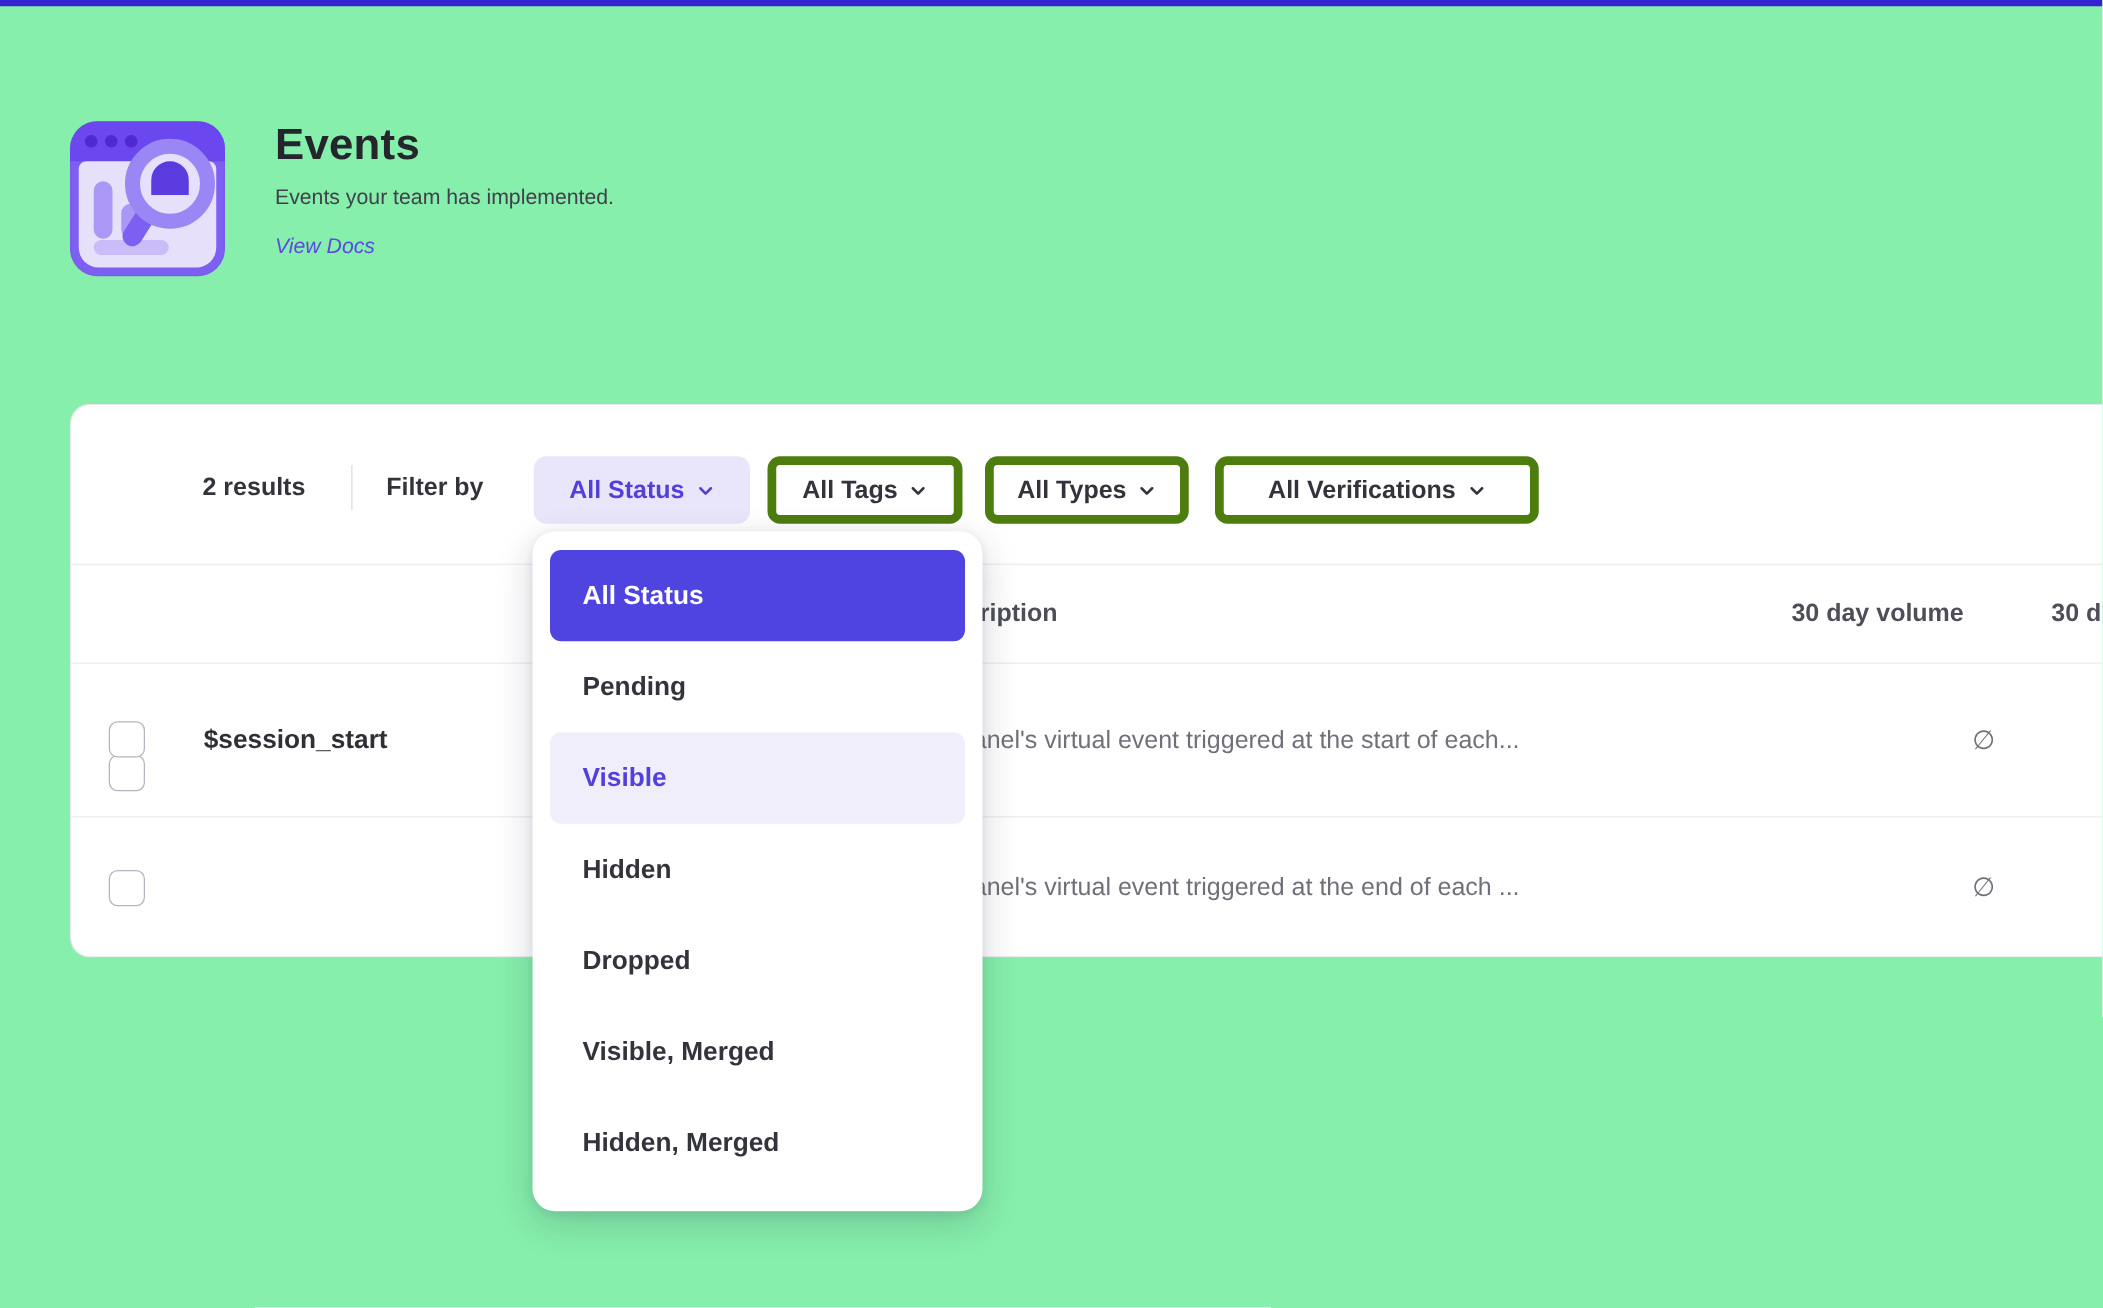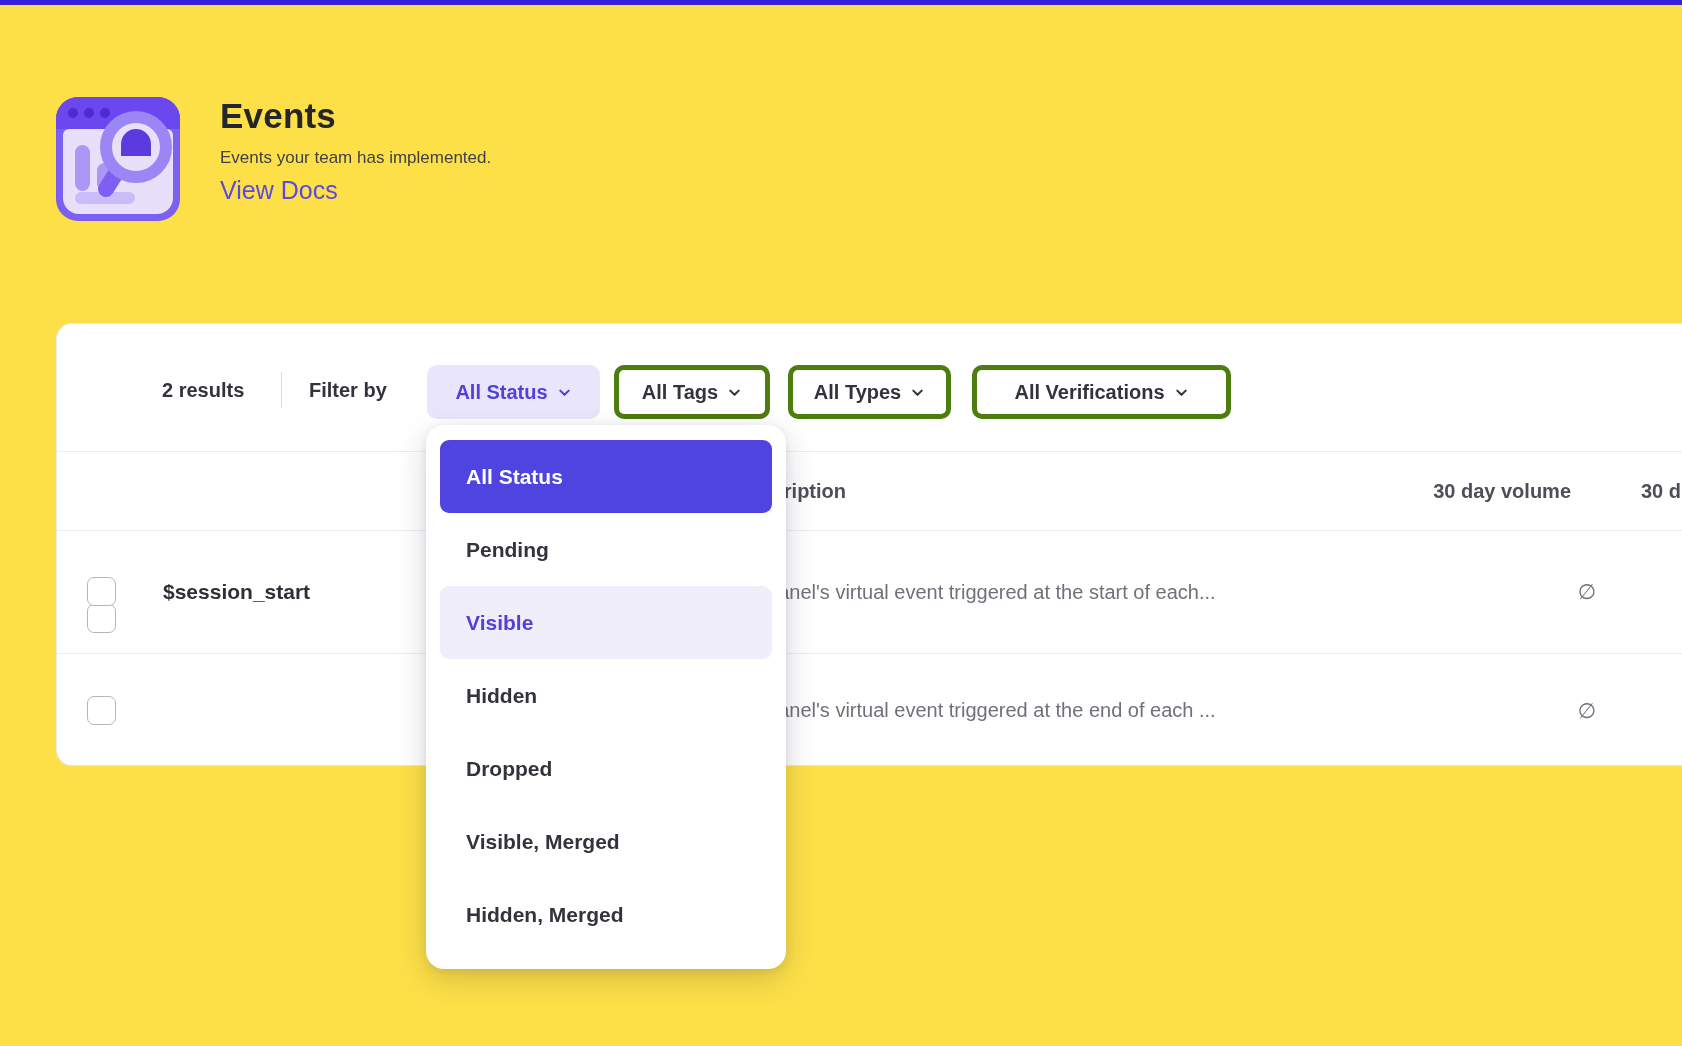--- a/index.html
+++ b/index.html
@@ -1,18 +1,18 @@
 <!DOCTYPE html>
 <html><head>
 <meta charset="utf-8">
 <style>
   * { margin:0; padding:0; box-sizing:border-box; }
   html,body { width:1682px; height:1046px; overflow:hidden; background:#ffffff;
               font-family:"Liberation Sans","DejaVu Sans",sans-serif; }
-  .stage { position:relative; width:1682px; height:1046px; background:#fde047; overflow:hidden; }
+  .stage { position:relative; width:1682px; height:1046px; background:#86efac; overflow:hidden; }
 
   
   .topbar { position:absolute; left:0; top:0; width:100%; height:5px; background:#3523d3; }
 
   
   .app-icon { position:absolute; left:56px; top:97px; width:124px; height:124px;
               border-radius:22px; background:#7d5ff1; overflow:hidden;
               box-shadow:inset 0 0 0 1px rgba(0,0,0,0.03); }
   .app-icon .win-top { position:absolute; left:0; top:0; width:100%; height:32px; background:#6a47ee; }
   .app-icon .dot { position:absolute; top:11px; width:10px; height:10px; border-radius:50%; background:#4d2bd1; }
@@ -21,37 +21,37 @@
                         background:#e6e0fa; border-radius:6px 6px 16px 16px; }
   .app-icon .bar { position:absolute; border-radius:8px; background:#ab97f6; }
   .app-icon .b1 { left:12px; top:16px; width:15px; height:46px; }
   .app-icon .b2 { left:34px; top:34px; width:15px; height:28px; }
   .app-icon .b3 { left:12px; bottom:10px; width:60px; height:12px; background:#c9bcf8; }
   .app-icon svg.magnifier { position:absolute; right:2px; top:6px; }
 
   .page-head { position:absolute; left:220px; top:96px; }
   .page-title { font-size:35px; font-weight:bold; color:#25252c; letter-spacing:0.2px; }
   .page-sub   { margin-top:12px; font-size:17px; color:#40404a; }
-  .docs-link  { display:inline-block; margin-top:8px; font-size:25px; color:#5b49e0;
-                text-decoration:none; font-weight:500; cursor:pointer; }
+  .docs-link  { display:inline-block; margin-top:19px; font-size:17px; color:#5b49e0;
+                text-decoration:none; font-weight:500; cursor:pointer;font-style:italic; }
 
   
   .card { position:absolute; left:56px; top:323px; width:1645px; height:443px;
           background:#fff; border:1px solid #e7e7ec; border-right:none;
           border-radius:16px 0 0 16px; }
 
   
   .toolbar-text { position:absolute; top:55px; font-size:20px; font-weight:600; color:#33333c; }
   .results-count { left:105px; }
   .filter-by { left:252px; }
   .vdivider { position:absolute; left:224px; top:48px; width:1px; height:36px; background:#dcdce2; }
 
   .chip { position:absolute; top:41px; height:54px; border-radius:10px; display:flex;
           align-items:center; justify-content:center; gap:9px; font-size:20px; font-weight:600;
-          background:#fff; border:5px solid #4d7c0f; color:#33333c; cursor:pointer; }
+          background:#fff; border:7px solid #4d7c0f; color:#33333c; cursor:pointer; }
   .chip svg { flex:0 0 auto; }
   .chip-status { left:370px; width:173px; background:#e9e6fb; border:none; color:#5240dd; }
   .chip-tags   { left:557px; width:156px; }
   .chip-types  { left:731px; width:163px; }
   .chip-verif  { left:915px; width:259px; }
 
   
   .thead-line { position:absolute; left:0; right:0; top:127px; height:1px; background:#ececf0; }
   .thead { position:absolute; left:0; right:0; top:128px; height:78px; }
   .th { position:absolute; top:0; height:78px; display:flex; align-items:center;

